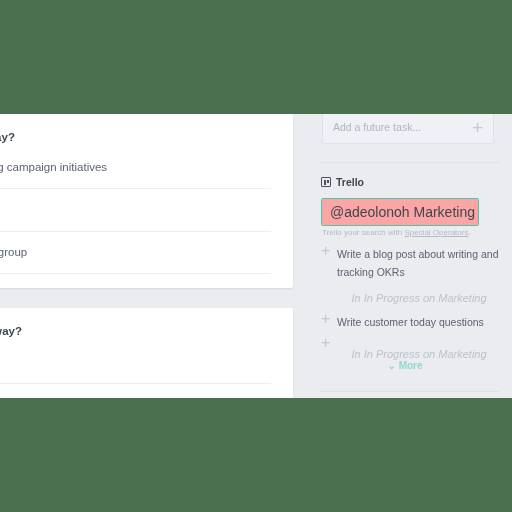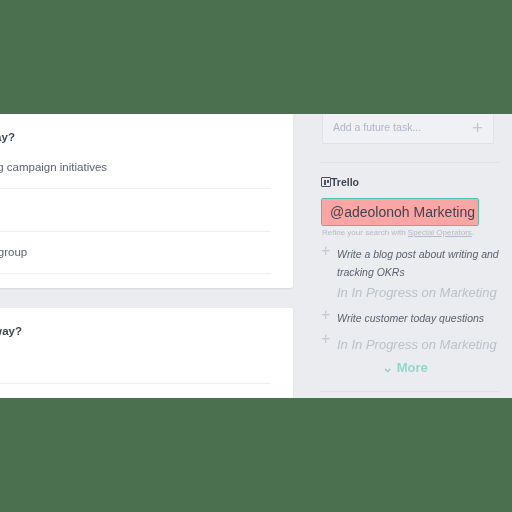--- a/index.html
+++ b/index.html
@@ -103,20 +103,21 @@
     height: 1px;
     background: #dfe2e7;
   }
 
   #trello-header {
     position: absolute;
     left: 11px;
     top: 62px;
     display: flex;
     align-items: center;
+    gap: 5px;
   }
   #trello-icon {
     width: 10px;
     height: 10px;
     border: 1.5px solid #4a5160;
     border-radius: 1px;
     display: flex;
     gap: 1px;
     padding: 1.5px;
     box-sizing: border-box;
@@ -192,37 +193,37 @@
     line-height: 13px;
     font-weight: 300;
     width: 16px;
     flex: none;
   }
   .trello-text { flex: 1; }
   .trello-item-title {
     font-size: 10.5px;
     color: #5b6270;
     line-height: 1.25;
-    font-style: italic;
   }
   .trello-item-meta {
-    font-size: 13px;
+    font-size: 11px;
     font-style: italic;
     color: #bcc2cb;
-    margin-top: 5px;
+    margin-top: 12px;
     margin-bottom: 2px;
+    text-align: center;
   }
 
   #more-link {
     position: absolute;
     left: 0;
     top: 246px;
     width: 190px;
     text-align: center;
-    font-size: 13px;
+    font-size: 10px;
     font-weight: bold;
     color: #8fd9cb;
     cursor: pointer;
   }
   #bottom-divider {
     position: absolute;
     left: 10px;
     top: 277px;
     width: 180px;
     height: 1px;
@@ -270,21 +271,21 @@
     </div>
 
     <div id="search-row">
       <input id="search-input" type="text" value="@adeolonoh Marketing" style="">
       <button id="search-button">
         
       </button>
     </div>
 
     <div id="search-hint">
-      <span>Refine your search with </span><a href="#">Special Operators</a><span>.</span>
+      <span>Trello your search with </span><a href="#">Special Operators</a><span>.</span>
     </div>
 
     <div id="trello-list">
 
       <div class="trello-item">
         <span class="trello-plus">+</span>
         <span class="trello-text">
           <span class="trello-item-title">Write a blog post about writing and tracking OKRs</span>
           <span class="trello-item-meta" style="display:block">In In Progress on Marketing</span>
         </span>

